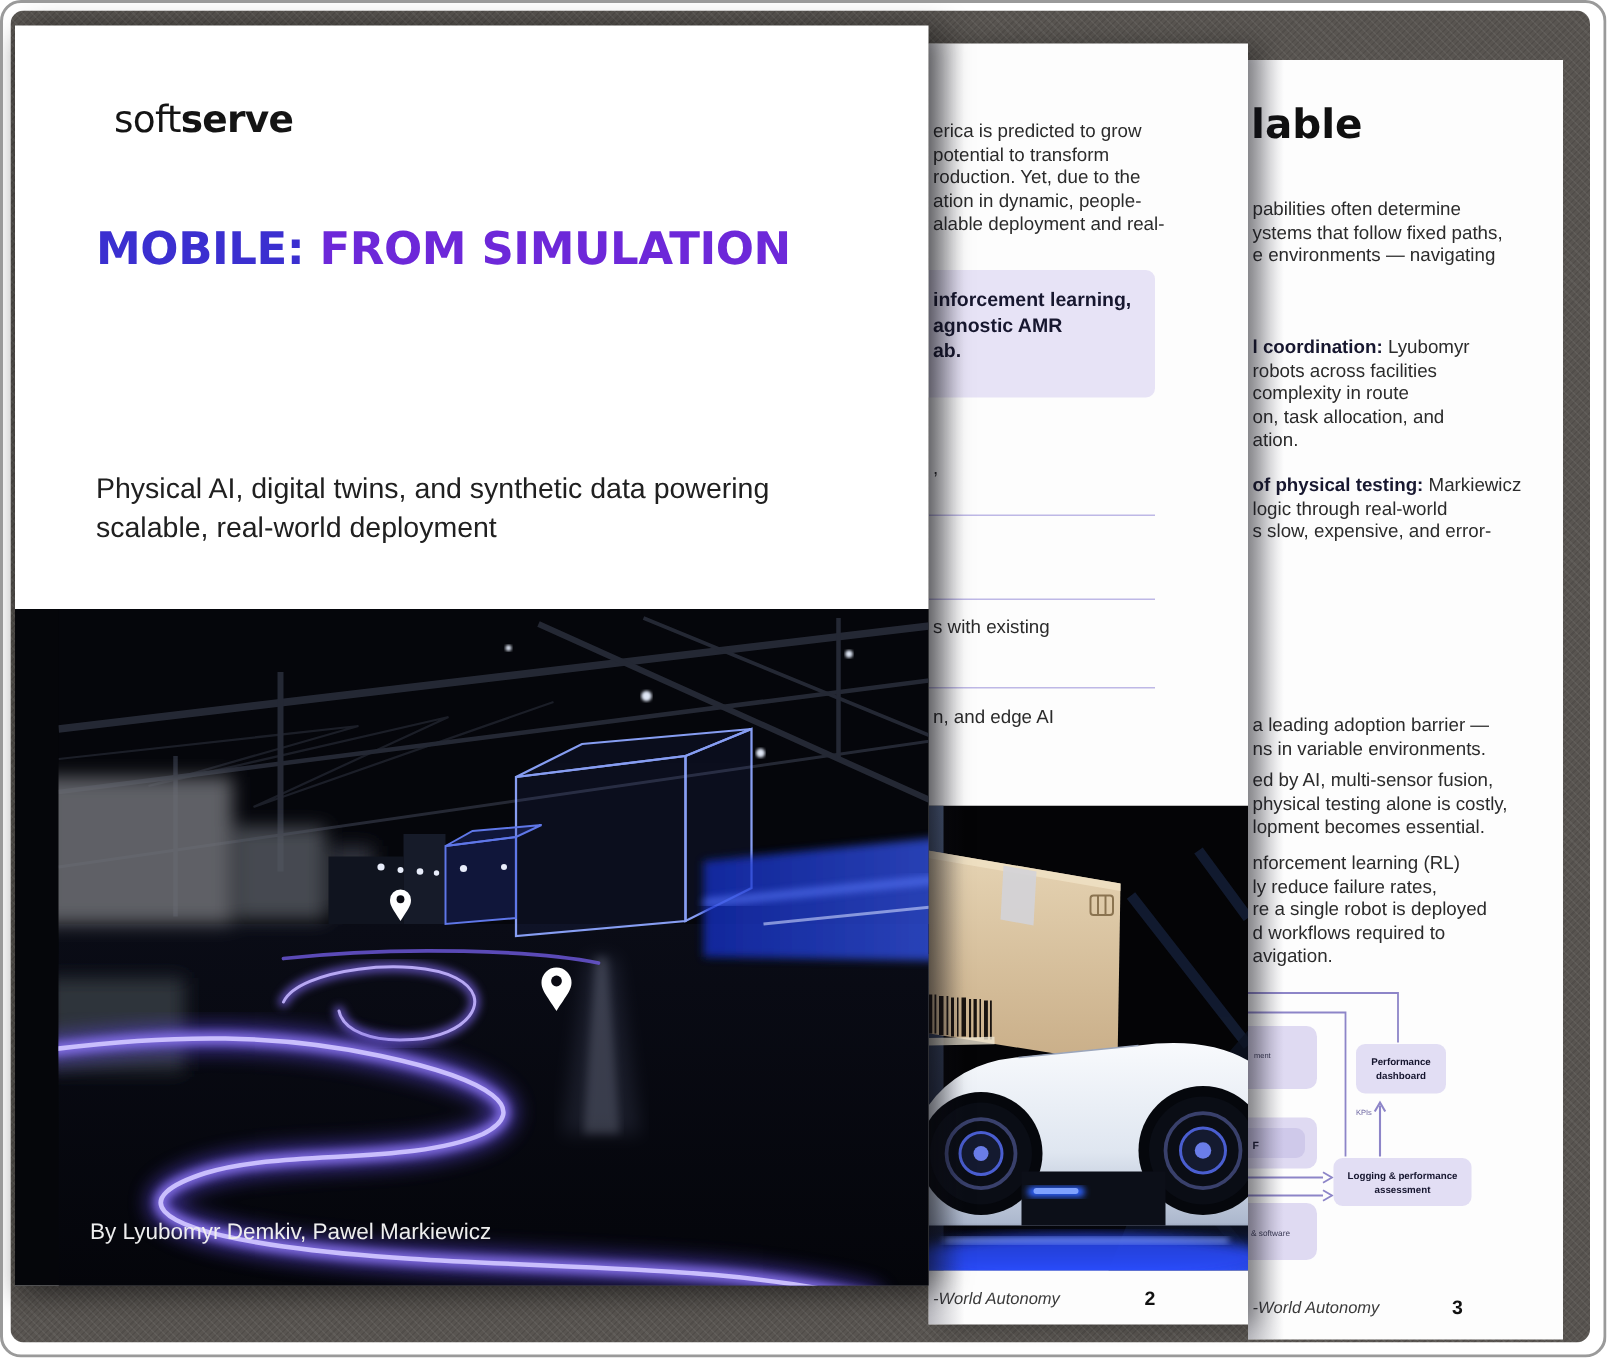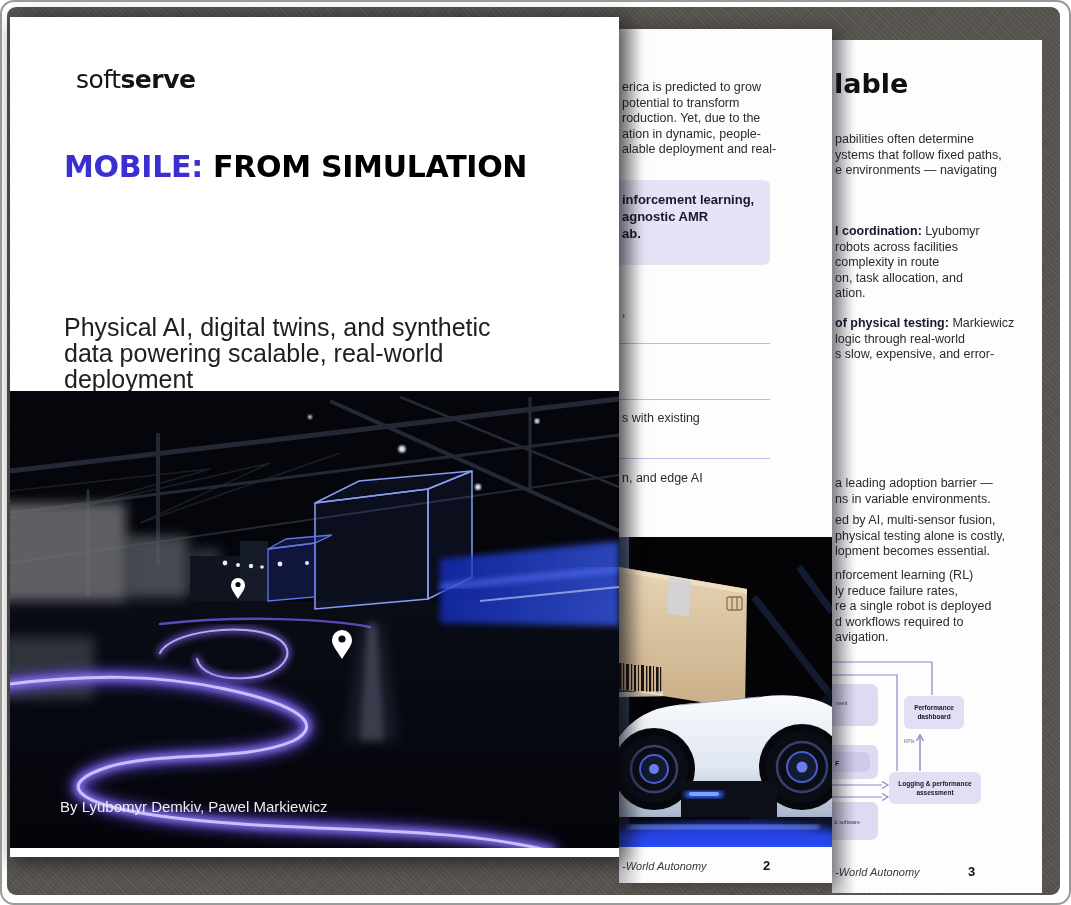--- a/index.html
+++ b/index.html
@@ -13,23 +13,23 @@
   .page{position:absolute;background:#fdfdfd;}
   .page1{left:8px;top:15px;width:609px;height:840px;z-index:3;box-shadow:10px 0 18px rgba(0,0,0,0.38),0 8px 16px rgba(0,0,0,0.3);overflow:hidden;background:#fff;}
   .page2{left:617px;top:27px;width:213px;height:854px;z-index:2;box-shadow:8px 0 14px rgba(0,0,0,0.32);overflow:hidden;}
   .page3{left:830px;top:38px;width:210px;height:853px;z-index:1;overflow:hidden;}
   .edge-shade{position:absolute;left:0;top:0;bottom:0;width:24px;background:linear-gradient(90deg,rgba(35,35,55,0.30),rgba(35,35,55,0));pointer-events:none;z-index:5;}
   
   .logo{position:absolute;left:54px;top:48px;font-family:"DejaVu Sans",sans-serif;font-size:25px;color:#141414;letter-spacing:-0.5px;margin-left:12px;}
   .logo .lt{font-weight:400;} .logo .bd{font-weight:700;}
   .title{position:absolute;left:54px;top:133px;font-family:"DejaVu Sans",sans-serif;font-weight:700;font-size:30px;line-height:34px;letter-spacing:-0.3px;}
   .title .ln{white-space:nowrap;}
-  .tp{color:#3b2fd0;} .tk{color:#000000;}
-  .subtitle{position:absolute;left:54px;top:297px;width:480px;font-size:25px;line-height:26px;color:#202020;}
-  .hero{position:absolute;left:0;top:374px;width:725px;height:457px;background:#05060a;}
+  .tp{color:#3b2fd0;} .tk{color:#6d28d9;}
+  .subtitle{position:absolute;left:54px;top:297px;width:480px;font-size:19px;line-height:26px;color:#202020;}
+  .hero{position:absolute;left:0;top:389px;width:725px;height:457px;background:#05060a;padding-left:29px;}
   .byline{position:absolute;left:50px;top:407px;font-size:15px;color:#eeeeee;z-index:4;}
   
   .frag{white-space:nowrap;font-size:12.5px;line-height:15.5px;color:#2b2b2b;}
   .p2-intro{position:absolute;left:3px;top:51px;}
   .p2-callout{position:absolute;left:-8px;top:151px;width:159px;height:85px;background:#e7e3f6;border-radius:0 6px 6px 0;}
   .p2-callout .cl{white-space:nowrap;font-size:13px;line-height:17px;font-weight:700;color:#17172f;}
   .p2-callout .inner{padding:11px 0 0 11px;}
   .p2-stray{position:absolute;left:3px;top:276px;}
   .p2-div{position:absolute;left:0;width:151px;height:1px;background:#beb8e6;}
   .p2-li1{position:absolute;left:3px;top:382px;}

